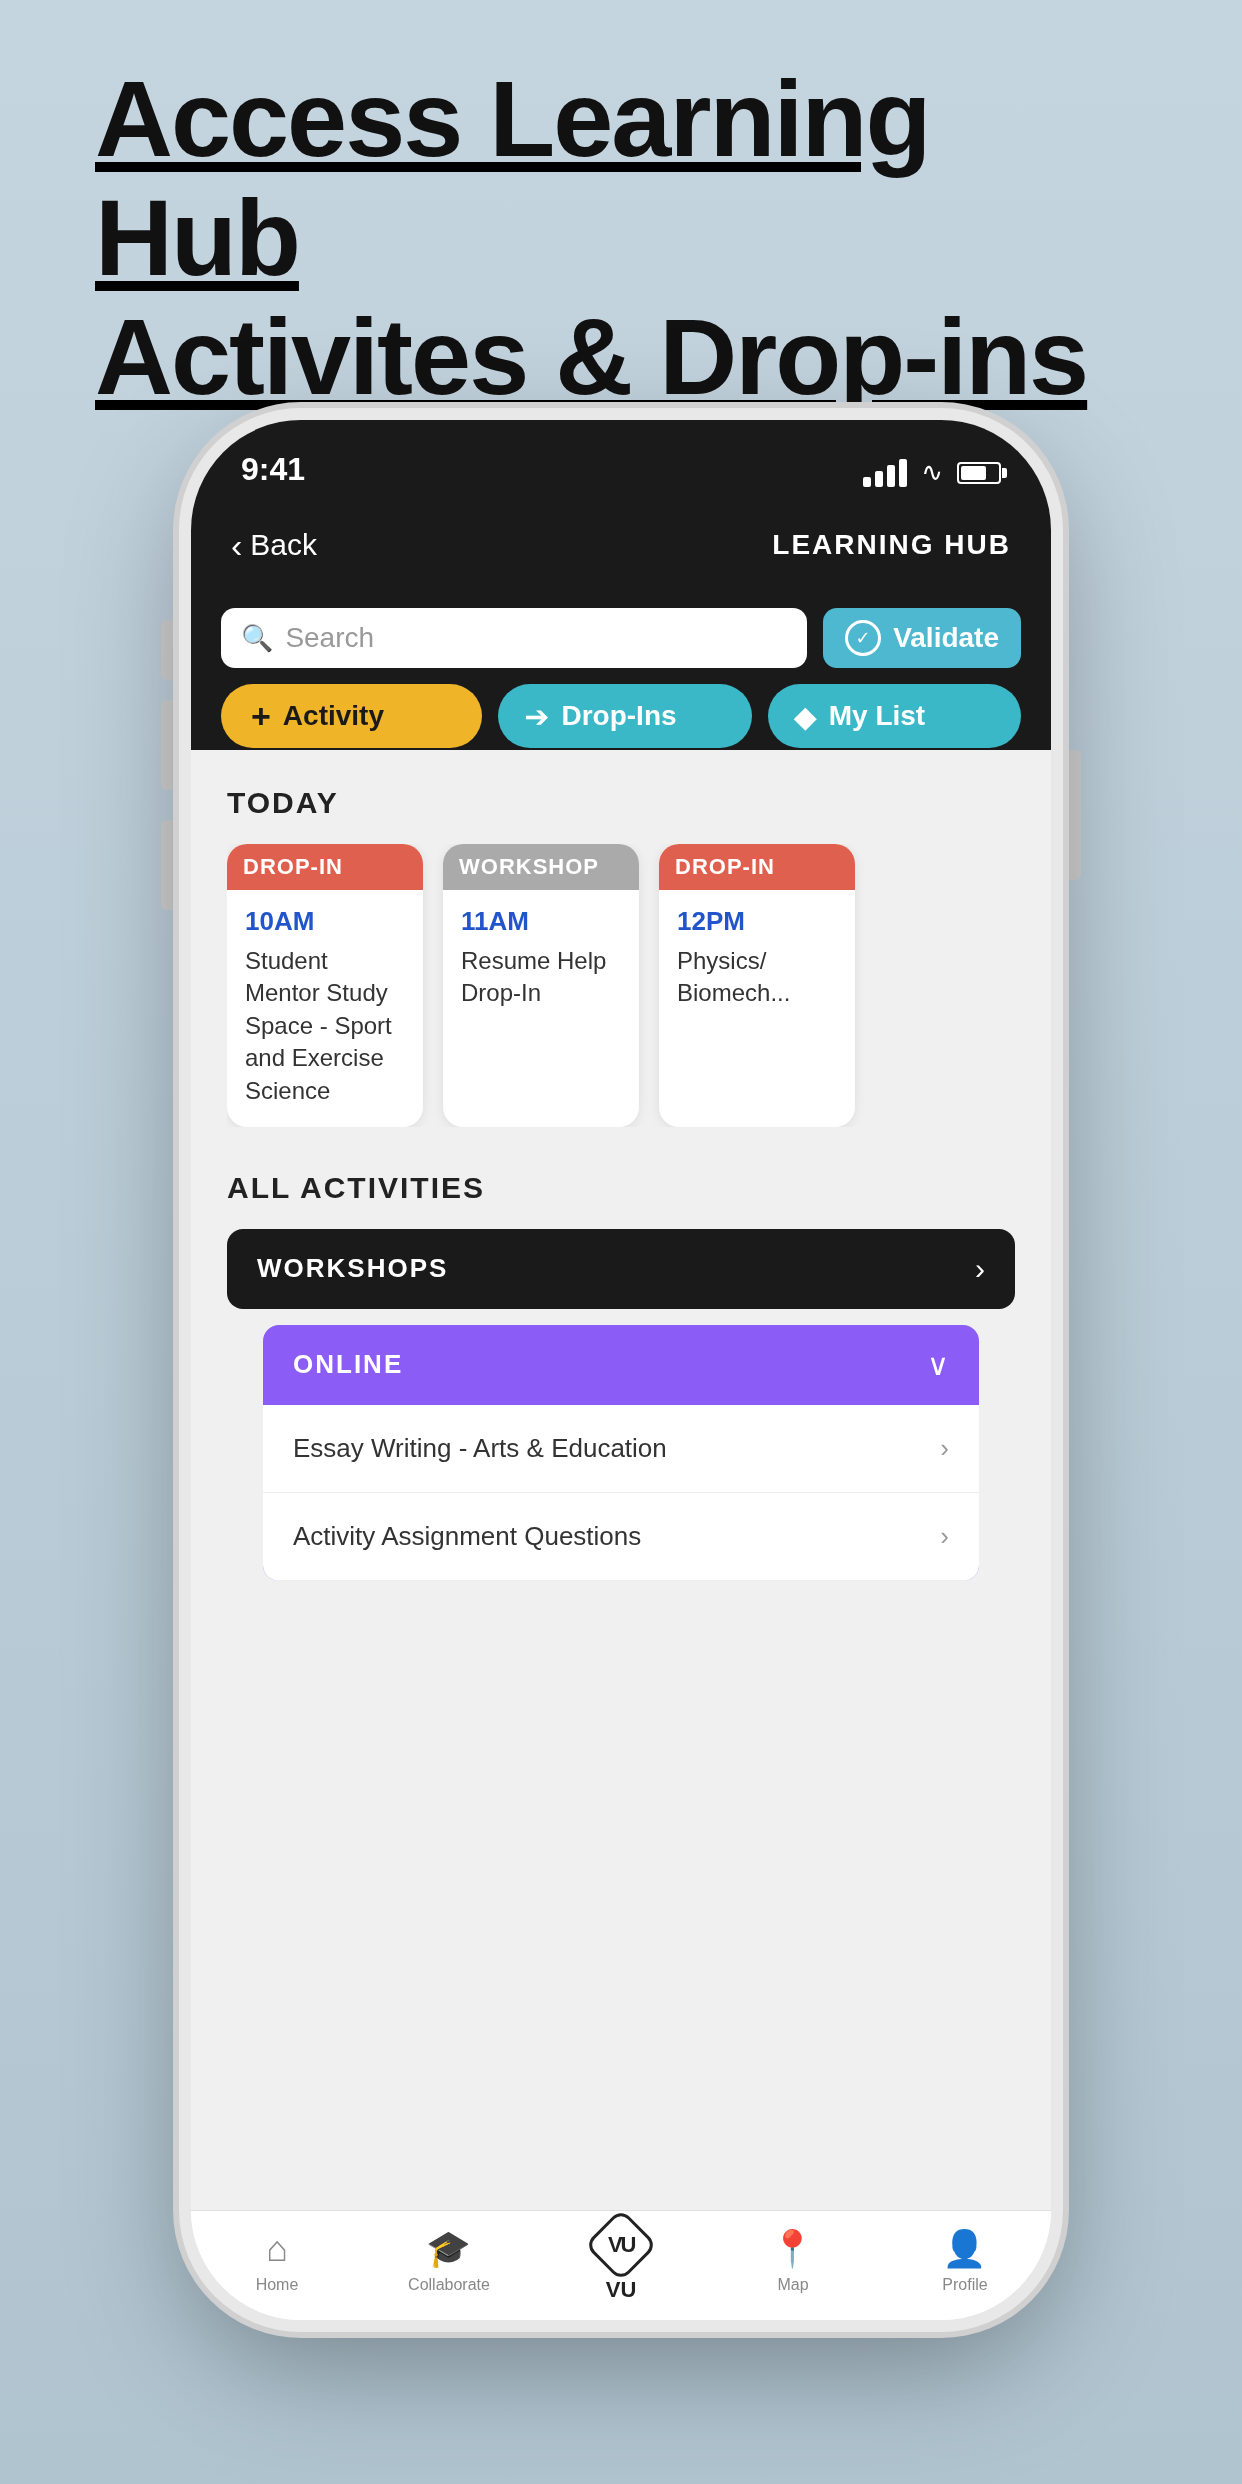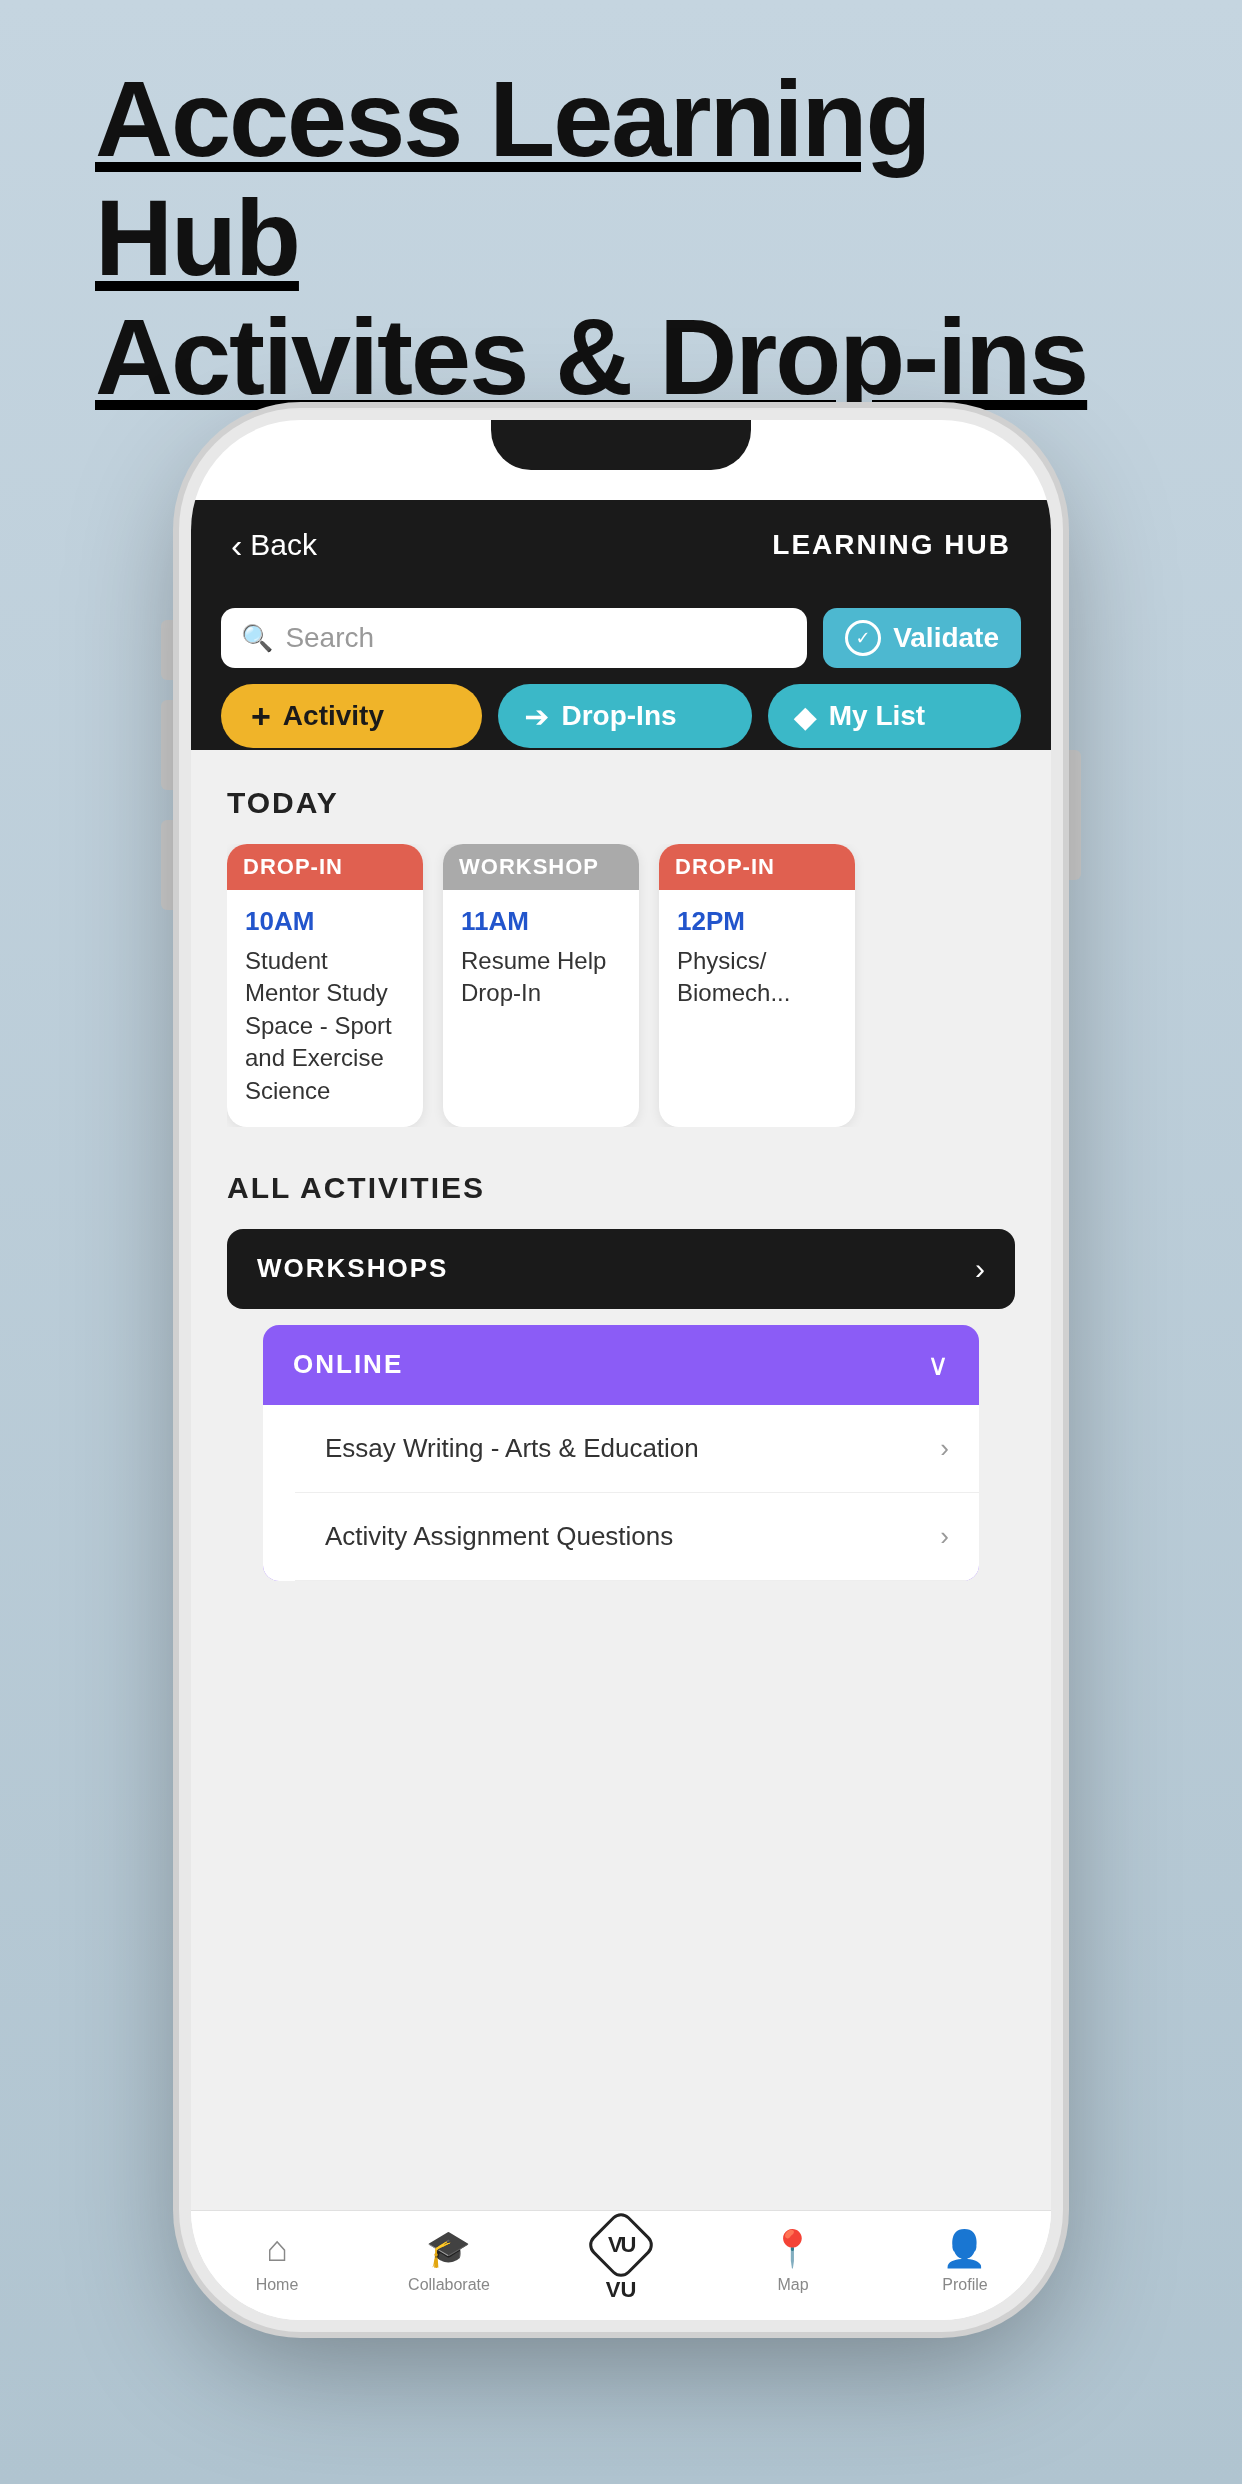--- a/index.html
+++ b/index.html
@@ -418,21 +418,20 @@
     }
     .online-items {
       background: #fff;
     }
     .online-item {
       display: flex;
       align-items: center;
       padding: 28px 30px;
       border-bottom: 1px solid #eee;
       cursor: pointer;
-      margin-left: 32px;
     }
     .online-item-title {
       font-size: 26px;
       color: #333;
       flex: 1;
     }
     .online-item-arrow {
       font-size: 26px;
       color: #999;
     }
@@ -517,20 +516,35 @@
 <div class="phone-wrap">
 
   <div class="btn-side-left btn-silent"></div>
   <div class="btn-side-left btn-vol-up"></div>
   <div class="btn-side-left btn-vol-dn"></div>
   <div class="btn-side-right"></div>
 
   <div class="phone-shell">
     <div class="notch"></div>
 
+    <div class="status-bar">
+      <div class="status-time">9:41</div>
+      <div class="status-icons">
+        <div class="signal-bars">
+          <span></span>
+            <span></span>
+            <span></span>
+            <span></span>
+        </div>
+        <span class="wifi-icon">∿</span>
+        <div class="battery">
+          <div class="battery-fill"></div>
+        </div>
+      </div>
+    </div>
 
     <div class="nav-header">
       <div class="back-btn">
         <span class="back-chevron">‹</span>
         <span>Back</span>
       </div>
       <div class="nav-title">LEARNING HUB</div>
     </div>
 
     <div class="action-bar">

